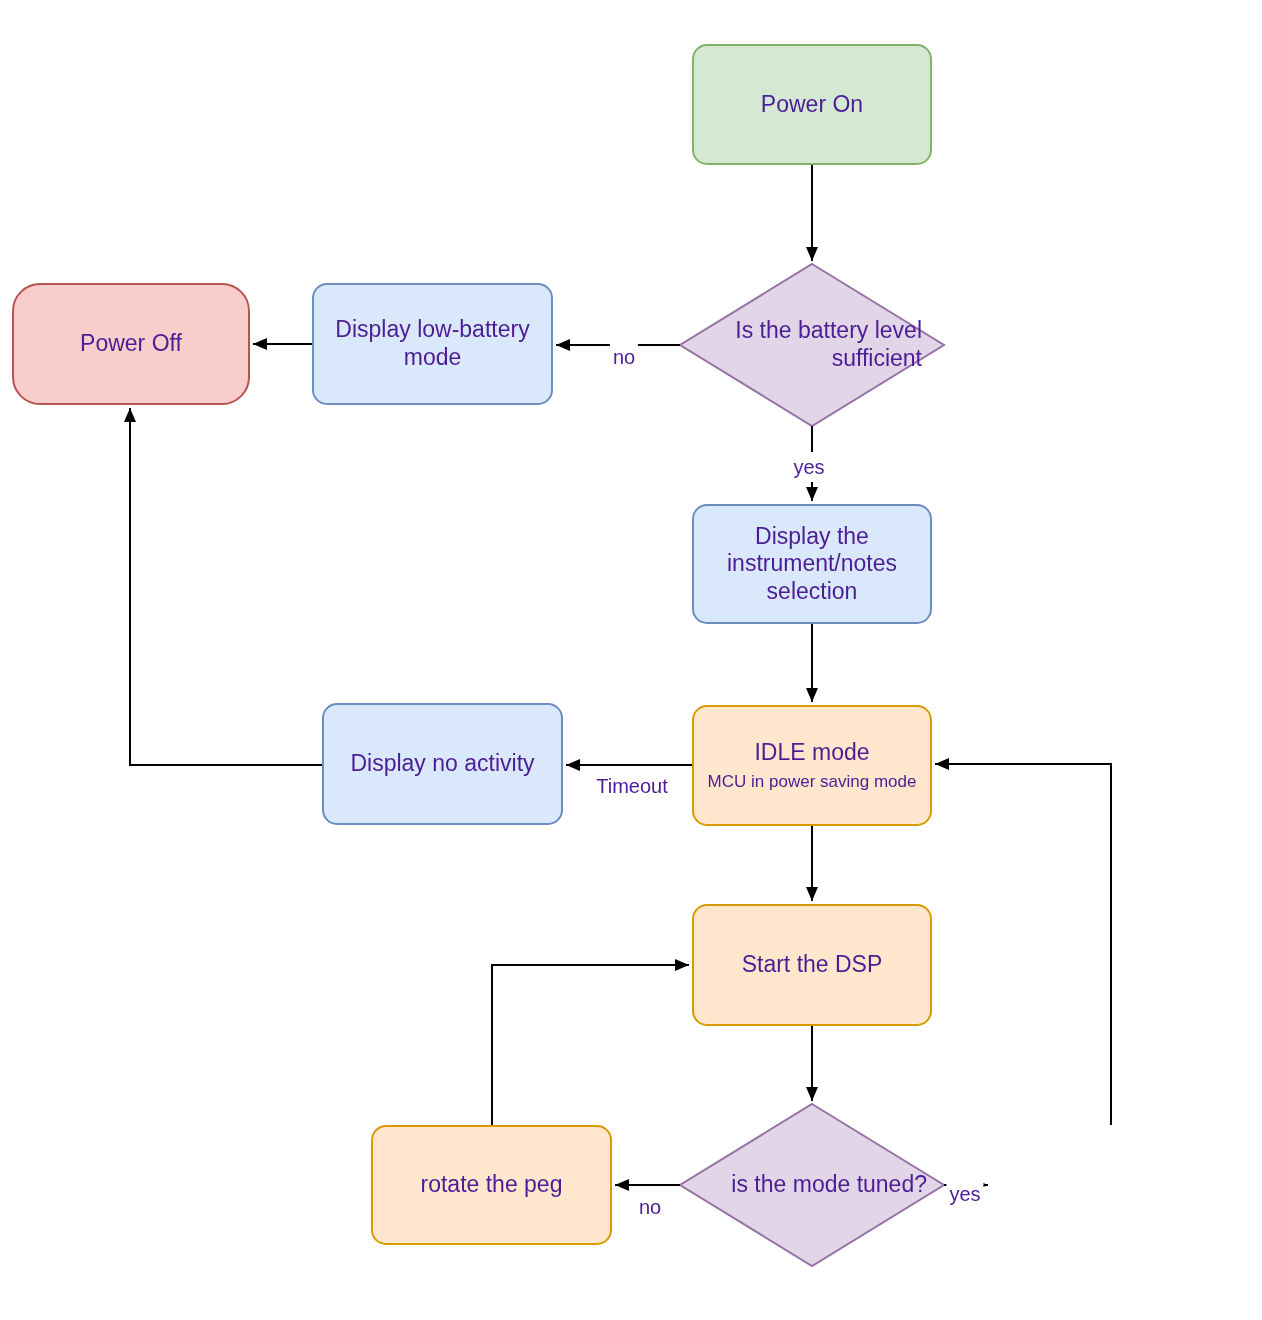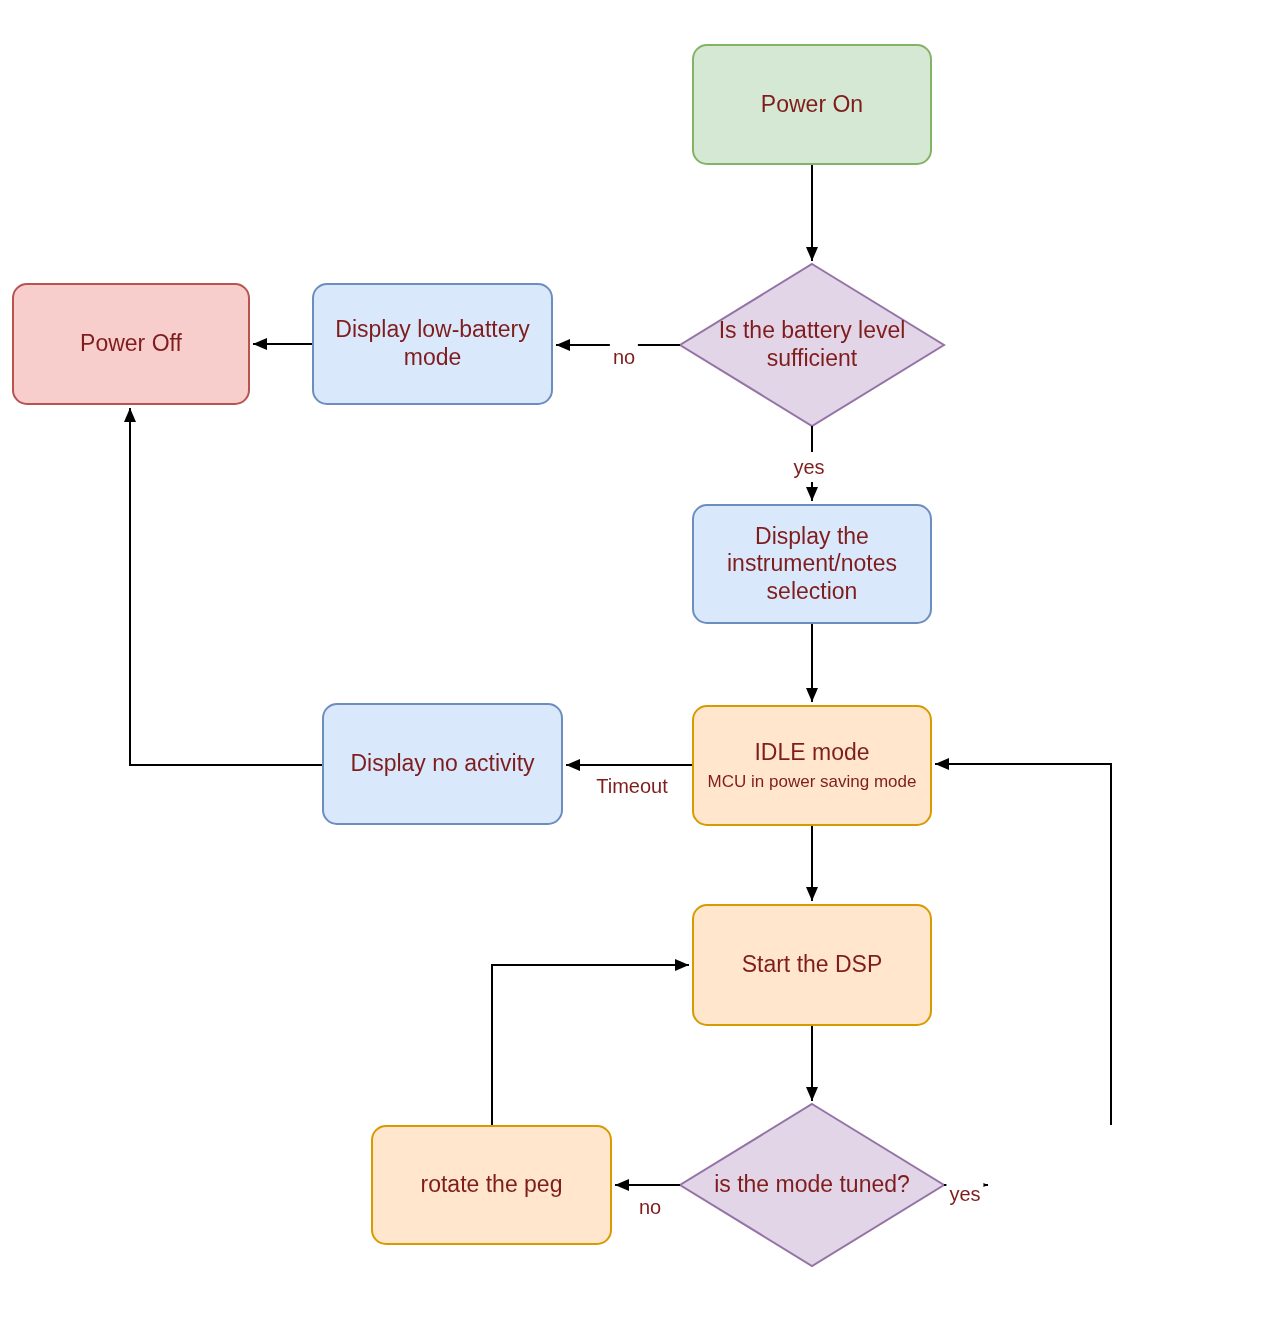--- a/index.html
+++ b/index.html
@@ -2,47 +2,47 @@
 <html><head>
 <meta charset="utf-8">
 <style>
   html, body { margin: 0; padding: 0; background: #ffffff; }
   .stage {
     position: relative;
     width: 1117px;
     height: 1320px;
     background: #ffffff;
     font-family: "Liberation Sans", sans-serif;
-    color: #7f1d1d;
+    color: #4c1d95;
     overflow: hidden;
   }
   svg.edges { position: absolute; left: 0; top: 0; width: 1262px; height: 1320px; }
   .node {
     position: absolute;
     box-sizing: border-box;
     border: 2px solid #000;
     border-radius: 15px;
     display: flex;
     flex-direction: column;
     align-items: center;
     justify-content: center;
     text-align: center;
     font-size: 23px;
     line-height: 1.2;
   }
   .node.green  { background: #d5e8d4; border-color: #82b366; }
   .node.blue   { background: #dae8fc; border-color: #6c8ebf; }
-  .node.red    { background: #f8cecc; border-color: #b85450; }
+  .node.red    { background: #f8cecc; border-color: #b85450; border-radius: 28px; }
   .node.orange { background: #ffe6cc; border-color: #d79b00; }
   .lbl { max-width: 210px; }
   .lbl.narrow { max-width: 200px; }
   .diamond-label {
     position: absolute;
     transform: translate(-50%, -50%);
-    text-align: center;
+    text-align: right;
     font-size: 23px;
     line-height: 1.2;
   }
   .edge-label {
     position: absolute;
     transform: translate(-50%, -50%);
     background: #ffffff;
     font-size: 20px;
     line-height: 1.1;
     padding: 4px 3px;

